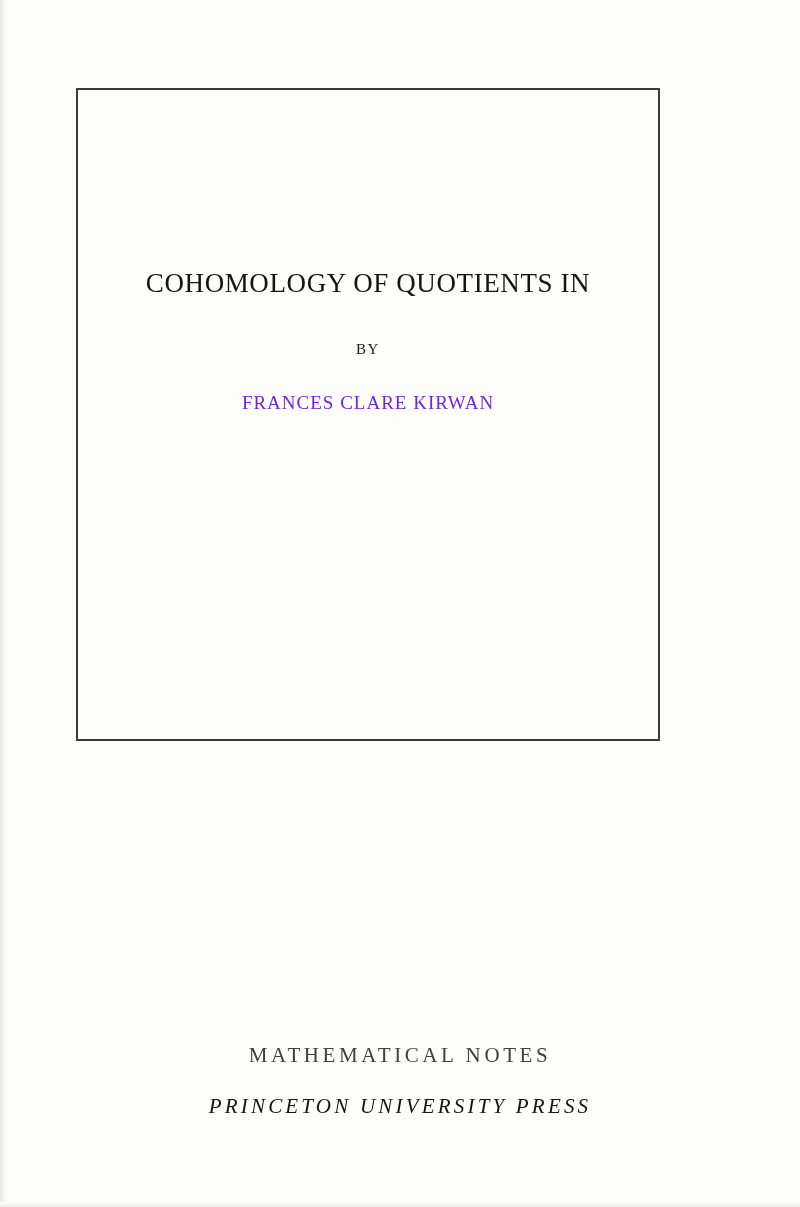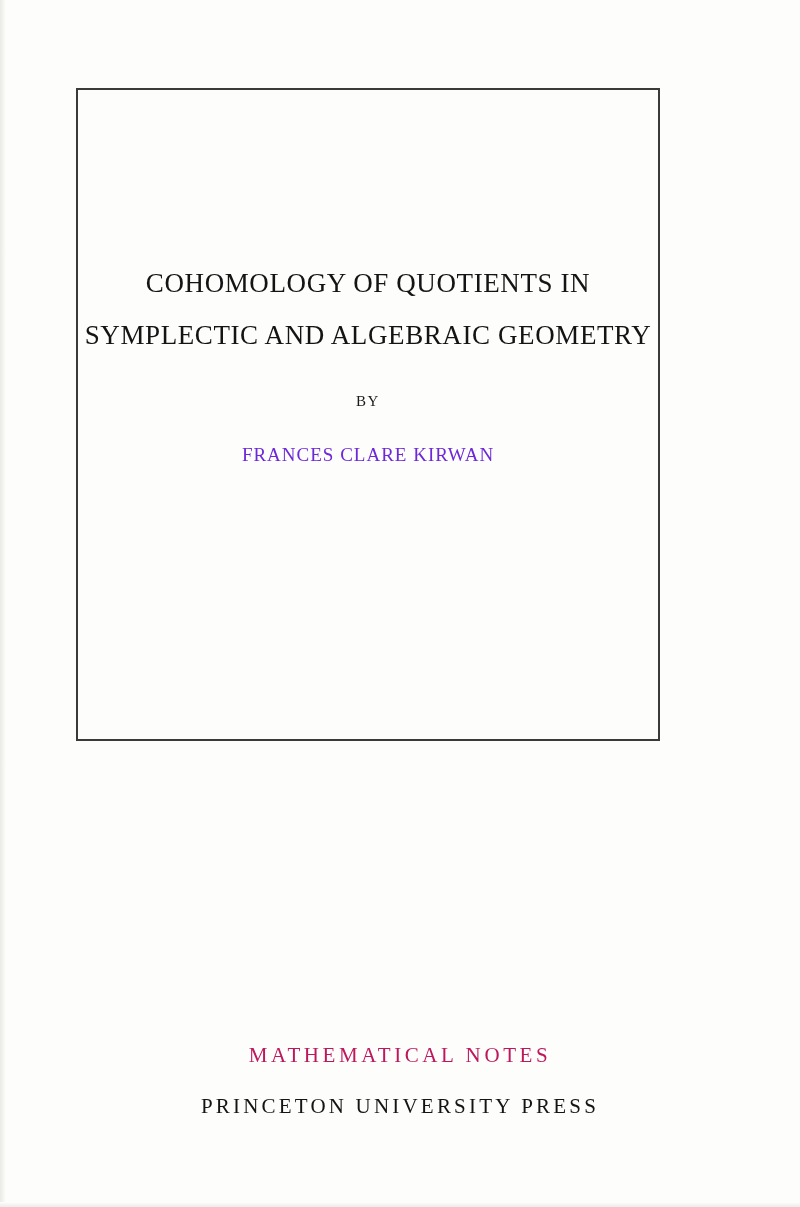--- a/index.html
+++ b/index.html
@@ -79,42 +79,42 @@
     position: absolute;
     left: 0;
     right: 0;
     bottom: 88px;
     text-align: center;
   }
   .series {
     font-size: 21px;
     letter-spacing: 3.6px;
     margin: 0 0 26px 0;
-    color: #be185d;
+    color: #404040;
   }
   .publisher {
     font-size: 21px;
     letter-spacing: 3.2px;
     margin: 0;
     color: #141414;
+    font-style: italic;
   }
 </style>
 </head>
 <body>
 
 <div class="page">
 
   <div class="scan-edge-left"></div>
   <div class="scan-edge-bottom"></div>
 
   <div class="frame">
 
     <div class="title-block">
       <div class="title-line">COHOMOLOGY OF QUOTIENTS IN</div>
-      <div class="title-line">SYMPLECTIC AND ALGEBRAIC GEOMETRY</div>
       <div class="byline">BY</div>
       <div class="author">FRANCES CLARE KIRWAN</div>
     </div>
 
   </div>
 
   <div class="footer">
     <div class="series">MATHEMATICAL NOTES</div>
     <div class="publisher">PRINCETON UNIVERSITY PRESS</div>
   </div>

